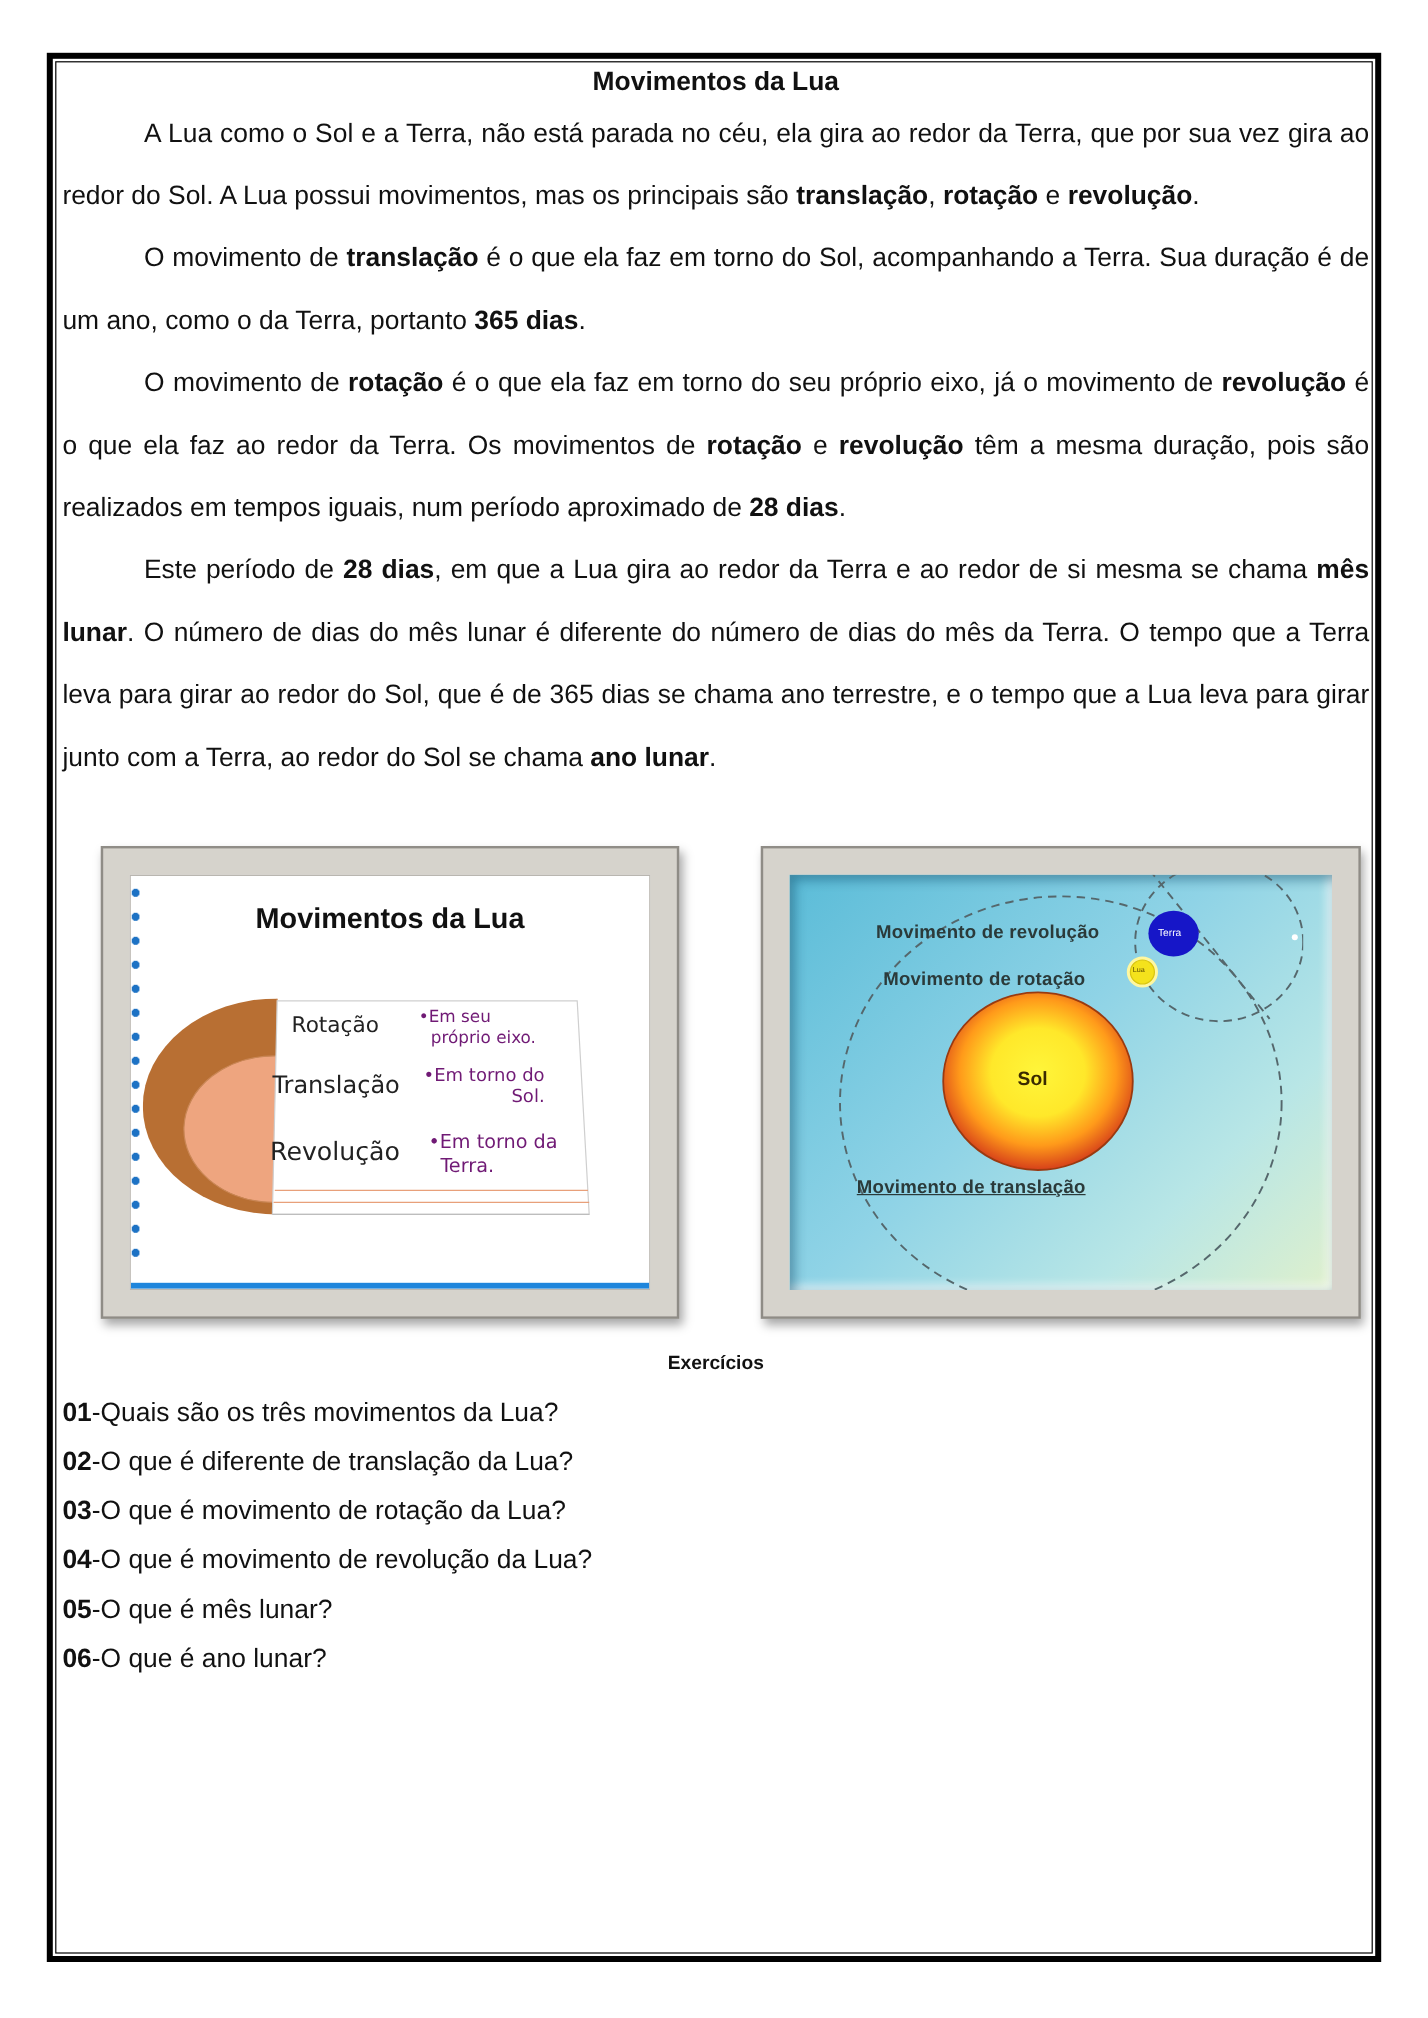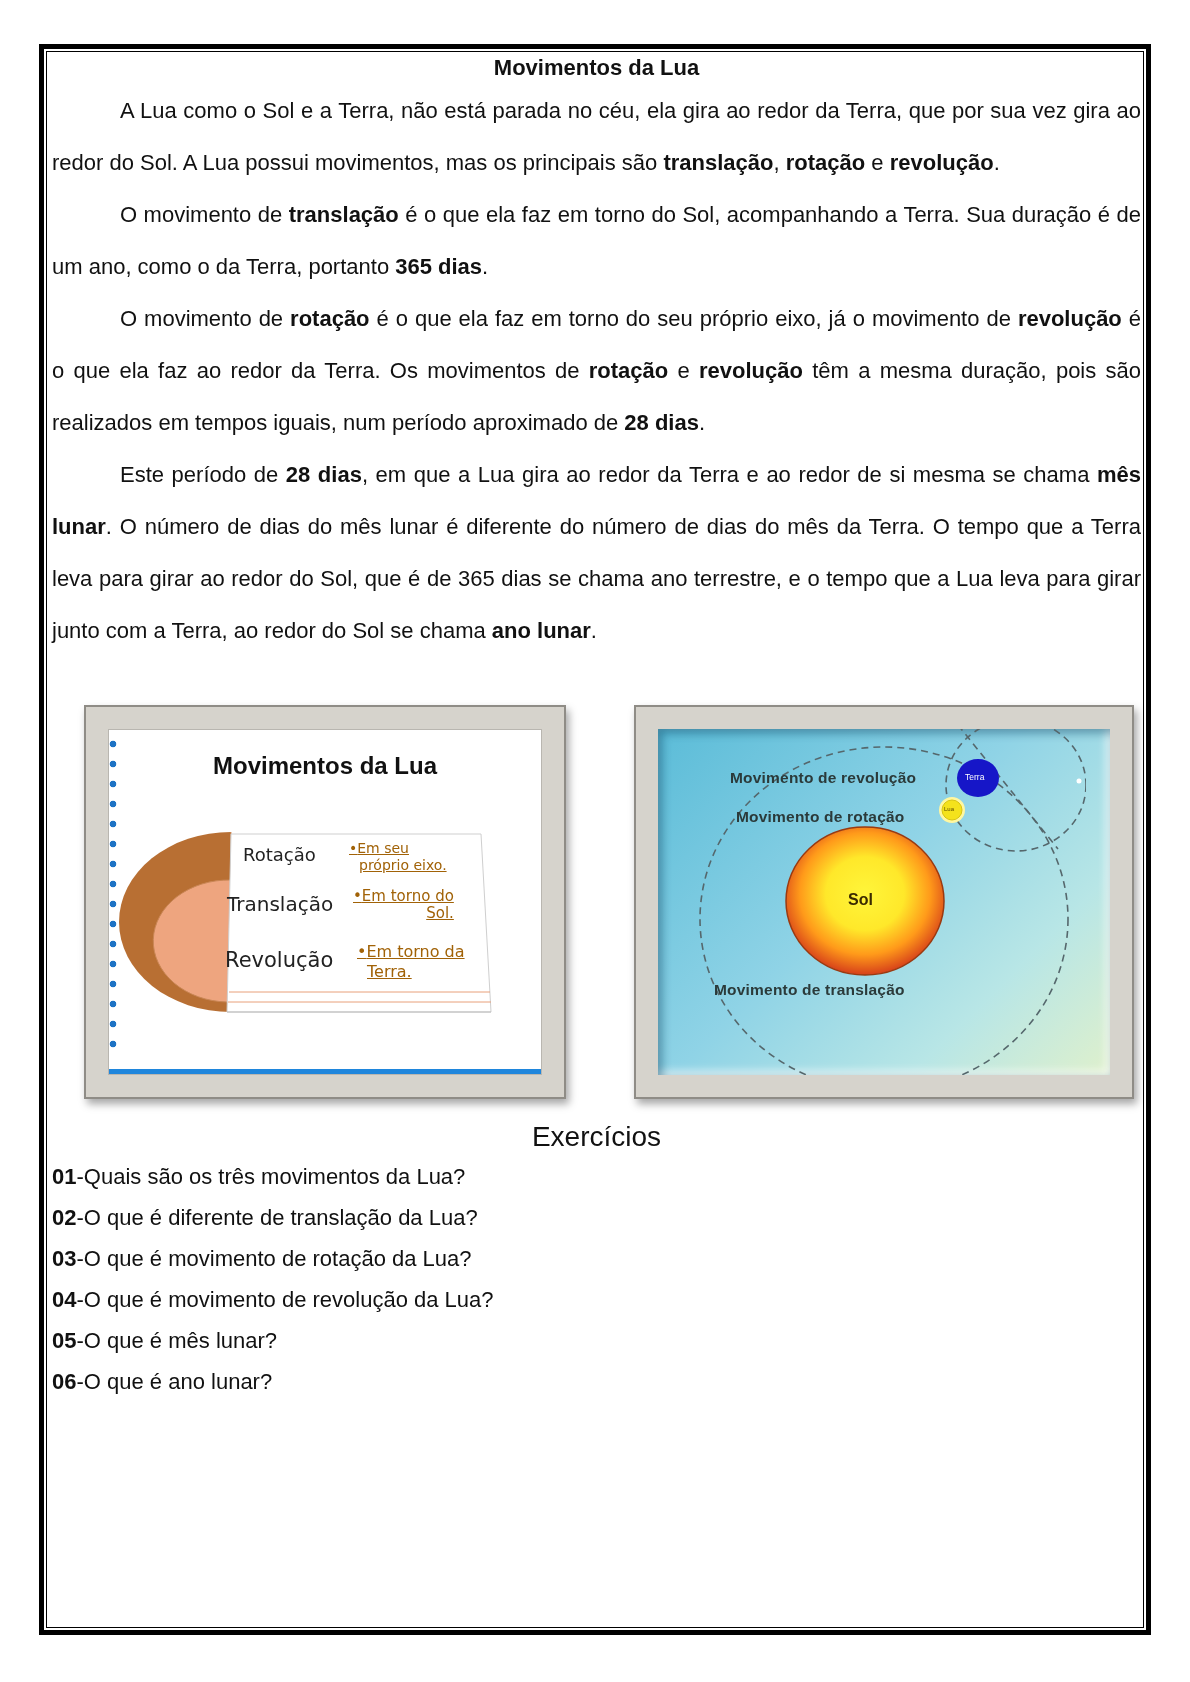--- a/index.html
+++ b/index.html
@@ -35,33 +35,33 @@
   .slide-dots { position: absolute; left: 0; top: 4px; bottom: 14px; width: 8px;
                 background-image: radial-gradient(circle, #1d72c4 3.2px, transparent 3.6px);
                 background-size: 8px 20px; background-repeat: repeat-y; }
   .slide-bottom-bar { position: absolute; left: 0; right: 0; bottom: 0; height: 5px; background: #1f86dc; }
   .slide-title { position: absolute; left: 0; right: 0; top: 22px; text-align: center;
                  font-weight: bold; font-size: 24px; color: #111; }
 
   .rings { position: absolute; left: 10px; top: 102px; }
   .list-card { position: absolute; left: 114px; top: 104px; width: 268px; height: 172px; }
   .row-label { position: absolute; font-family: "DejaVu Sans", sans-serif; color: #222; }
-  .row-desc  { position: absolute; font-family: "DejaVu Sans", sans-serif; color: #a16207; font-size: 14px; line-height: 17px; text-decoration: underline; }
+  .row-desc  { position: absolute; font-family: "DejaVu Sans", sans-serif; color: #701a75; font-size: 14px; line-height: 17px; }
   .row-desc .dot { display: inline-block; width: 10px; }
 
   .space { position: absolute; left: 22px; top: 22px; right: 22px; bottom: 22px;
            background: linear-gradient(135deg, #5bbcd8 0%, #8fd3e6 45%, #b8e6e6 75%, #dff0cc 100%);
            overflow: hidden;
            box-shadow: inset 4px 4px 10px rgba(0,60,90,0.45), inset -4px -4px 8px rgba(255,255,255,0.7); }
   .space-label { position: absolute; font-weight: bold; font-size: 15.5px; color: #2b3a3a;
                  letter-spacing: 0.2px; }
   .sun-label { position: absolute; font-weight: bold; font-size: 16px; color: #3a2a00; }
   .tiny-label { position: absolute; font-weight: normal; color: #fff; font-size: 8px; }
 
-  .ex-title { text-align: center; font-weight: normal; font-size: 28px; margin-top: 6px; height: 38px; line-height: 38px; }
+  .ex-title { text-align: center; font-weight: bold; font-size: 16px; margin-top: 6px; height: 38px; line-height: 38px; }
   .ex-list { list-style: none; margin: 0; padding: 0; }
   .ex-item { font-size: 22px; line-height: 41px; height: 41px; }
   .ex-item b { font-weight: bold; }
 </style>
 </head>
 <body>
 
 <div class="frame-outer"></div>
 <div class="frame-inner"></div>
 
@@ -138,21 +138,21 @@
 
           <ellipse cx="207" cy="172" rx="79" ry="74" fill="url(#sunGrad)" stroke="#9a3a10" stroke-width="1.5"></ellipse>
 
           <ellipse cx="320" cy="49" rx="21" ry="19" fill="#1616c8"></ellipse>
 
           <circle cx="294" cy="81" r="13" fill="#fff7a0"></circle>
           <circle cx="294" cy="81" r="10" fill="#f4e21c" stroke="#d9c510" stroke-width="1"></circle>
         </svg>
         <div class="space-label" style="left: 72px; top: 40px;">Movimento de revolução</div>
         <div class="space-label" style="left: 78px; top: 79px;">Movimento de rotação</div>
-        <div class="space-label" style="left: 56px; top: 252px;">Movimento de translação</div>
+        <div class="space-label" style="left: 56px; top: 252px; text-decoration: underline;">Movimento de translação</div>
         <div class="sun-label" style="left: 190px; top: 162px;">Sol</div>
         <div class="tiny-label" style="left: 307px; top: 43px; font-size: 8.5px;">Terra</div>
         <div class="tiny-label" style="left: 286px; top: 77px; font-size: 6px; color: #5a4a00;">Lua</div>
       </div>
     </div>
 
   </div>
 
   <div class="ex-title">Exercícios</div>
 

